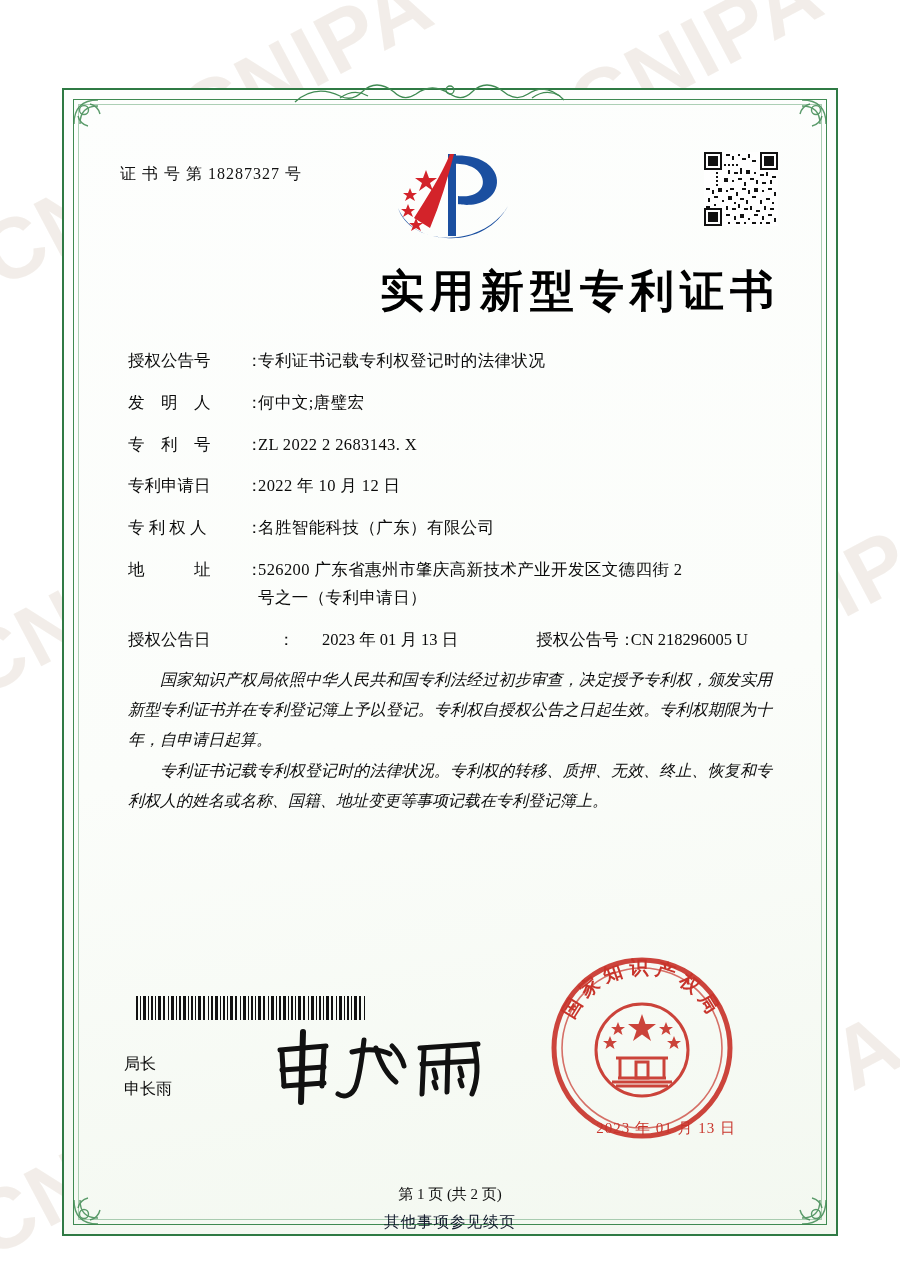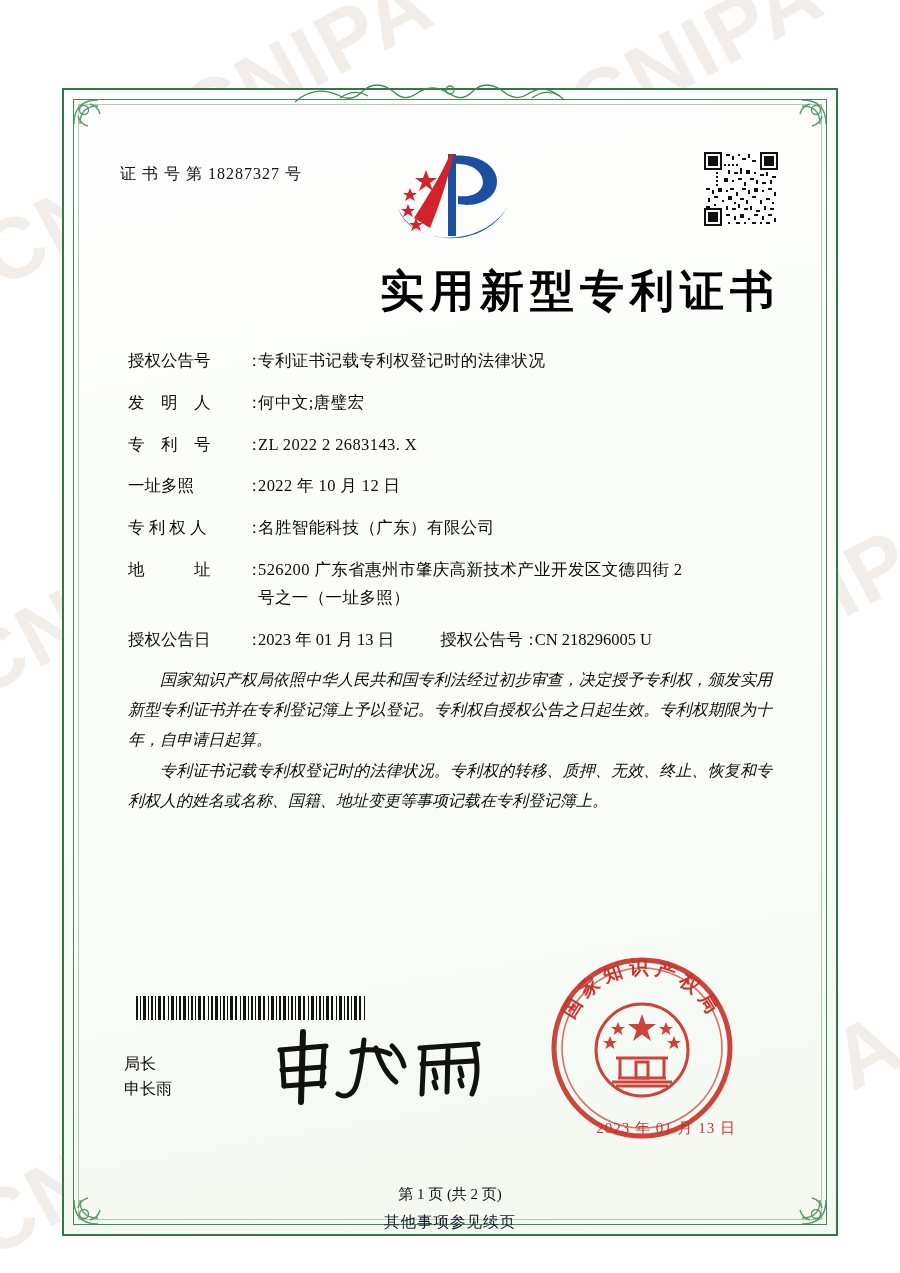--- a/index.html
+++ b/index.html
@@ -161,20 +161,21 @@
     flex: 1 1 auto;
     letter-spacing: .4px;
   }
   .f-value .sub {
     display: block;
     margin-top: 8px;
   }
 
   .field.dual {
     margin-bottom: 16px;
+    gap: 32px;
   }
   .dual-right {
     margin-left: 46px;
     display: flex;
   }
   .dual-right .f-label {
     width: auto;
     flex: 0 0 auto;
   }
 
@@ -474,37 +475,37 @@
         <div class="f-value">何中文;唐璧宏</div>
       </div>
 
       <div class="field">
         <div class="f-label">专　利　号</div>
         <div class="f-colon">：</div>
         <div class="f-value">ZL 2022 2 2683143. X</div>
       </div>
 
       <div class="field">
-        <div class="f-label">一址多照</div>
+        <div class="f-label">专利申请日</div>
         <div class="f-colon">：</div>
         <div class="f-value">2022 年 10 月 12 日</div>
       </div>
 
       <div class="field">
         <div class="f-label">专 利 权 人</div>
         <div class="f-colon">：</div>
         <div class="f-value">名胜智能科技（广东）有限公司</div>
       </div>
 
       <div class="field">
         <div class="f-label">地　　　址</div>
         <div class="f-colon">：</div>
         <div class="f-value">
           <span>526200 广东省惠州市肇庆高新技术产业开发区文德四街 2</span>
-          <span class="sub">号之一（一址多照）</span>
+          <span class="sub">号之一（专利申请日）</span>
         </div>
       </div>
 
       <div class="field dual">
         <div class="f-label">授权公告日</div>
         <div class="f-colon">：</div>
         <div>2023 年 01 月 13 日</div>
         <div class="dual-right">
           <div class="f-label">授权公告号</div>
           <div class="f-colon">：</div>

